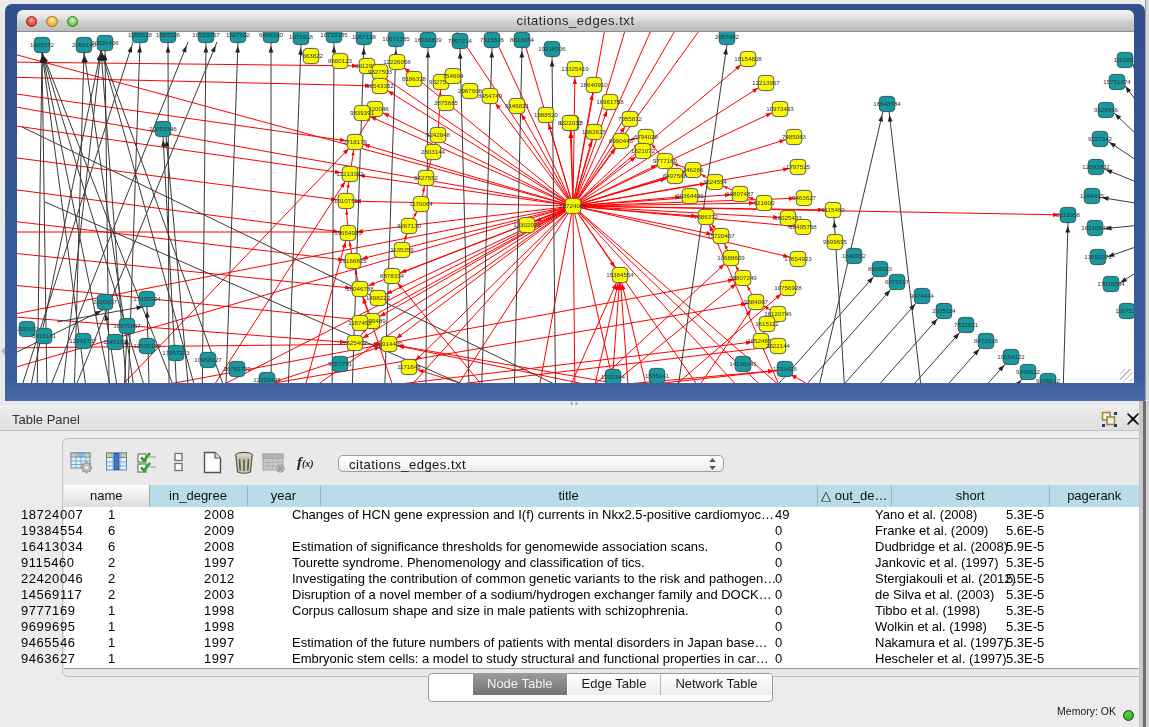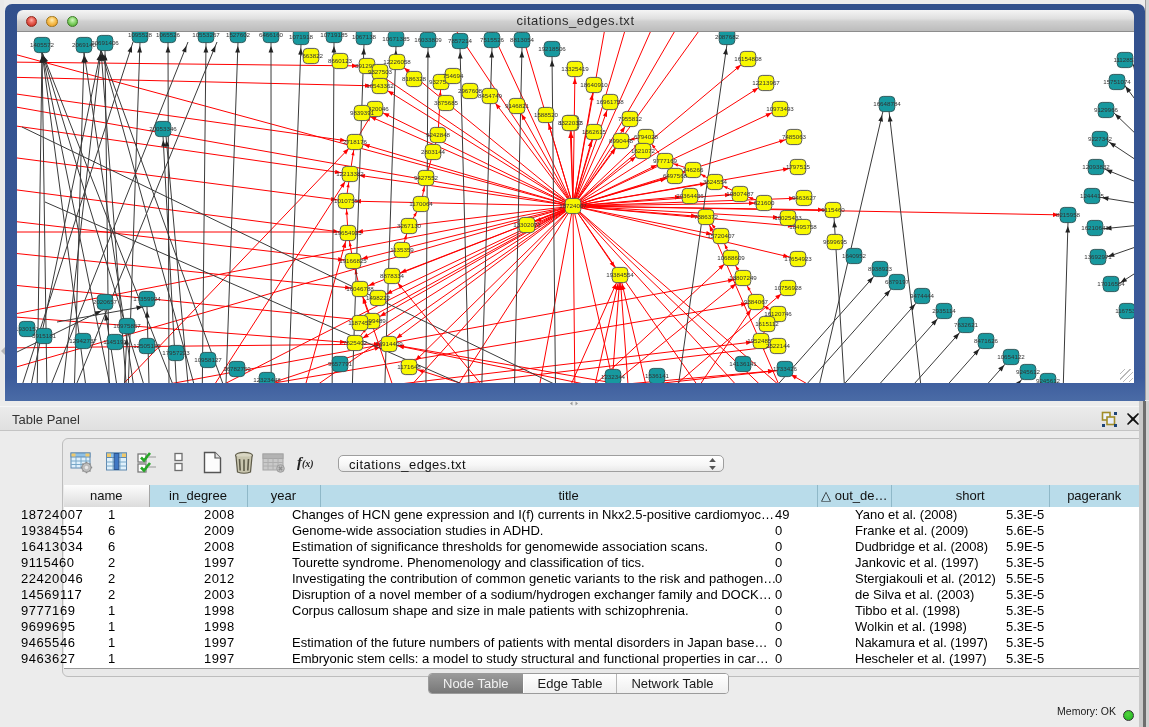--- a/index.html
+++ b/index.html
@@ -44,27 +44,27 @@
 #combo .step { position:absolute; right:6px; top:1px; }
 
 
 #thead { position:absolute; left:1px; top:46px; width:1105px; height:22px; background:#ffffff;}
 .hc { position:absolute; top:0; height:22px; background:#b9dcea; border-right:1px solid #8fb8c8; font-size:13px; color:#111; text-align:center; line-height:21px;}
 .hc.sel { background:linear-gradient(180deg,#fdfdfd,#dcdcdc); border-right:1px solid #a5a5a5;}
 #tbodybg { position:absolute; left:1px; top:68px; width:1105px; height:162px; background:#ffffff; border-bottom:1px solid #9a9a9a;}
 .trow { position:absolute; left:15px; width:1090px; height:16px; font-size:13px; color:#000; white-space:nowrap;}
 .trow span { position:absolute; top:0px; }
 .c1 { left:6px; letter-spacing:0.55px;} .c2 { left:93px; } .c3 { left:189px; letter-spacing:0.4px;} .c4 { left:277px; width:492px; overflow:hidden; }
-.c5 { left:760px; } .c6 { left:840px; } .c7 { left:991px; }
+.c5 { left:760px; } .c6 { left:860px; } .c7 { left:991px; }
 
 #vsb { position:absolute; left:1104px; top:46px; width:15px; height:184px; background:linear-gradient(90deg,#ececec,#fbfbfb 40%,#f4f4f4);}
 #vsb .thumb { position:absolute; left:4px; top:25px; width:8px; height:16px; background:#b2b2b2; border-radius:4px;}
 
 
-#tabs { position:absolute; left:428px; top:673px; height:21px; border:1px solid #9b9b9b; border-radius:4px; overflow:hidden; background:#fff;}
+#tabs { position:absolute; left:428px; top:673px; height:29px; border:1px solid #9b9b9b; border-radius:4px; overflow:hidden; background:#fff;padding-left:44px;}
 .tab { float:left; height:21px; line-height:20px; font-size:13px; padding:0 14px; color:#1a1a1a; background:linear-gradient(180deg,#ffffff,#ededed);}
 .tab.sel { background:linear-gradient(180deg,#9a9a9a,#747474); color:#f2f2f2; }
 .tab.mid { border-left:1px solid #ffffff; border-right:1px solid #b7b7b7; }
 
 #status { left:0; top:705px; width:1149px; height:22px; }
 #status .mem { position:absolute; right:33px; top:0; font-size:10.5px; color:#1a1a1a;}
 #status .led { position:absolute; right:15px; top:5px; width:11px; height:11px; border-radius:50%;
   background:radial-gradient(circle at 42% 35%, #55d33e 0%, #2fc02a 60%, #27a822 100%); border:1.5px solid #333;}
 #brsliver { left:1139px; top:401px; width:10px; height:326px; background:linear-gradient(90deg,#c9c9c9 0 4px,#6d6d6d 4px 7px,#d2d2d2 7px 10px);}
 </style></head>
@@ -833,21 +833,20 @@
     <span class="c3">2008</span>
     <span class="c4">Changes of HCN gene expression and I(f) currents in Nkx2.5-positive cardiomyoc…</span>
     <span class="c5">49</span>
     <span class="c6">Yano et al. (2008)</span>
     <span class="c7">5.3E-5</span>
   </div>
 <div class="trow" style="top:523px">
     <span class="c1">19384554</span>
     <span class="c2">6</span>
     <span class="c3">2009</span>
-    <span class="c4">Genome-wide association studies in ADHD.</span>
     <span class="c5">0</span>
     <span class="c6">Franke et al. (2009)</span>
     <span class="c7">5.6E-5</span>
   </div>
 <div class="trow" style="top:539px">
     <span class="c1">16413034</span>
     <span class="c2">6</span>
     <span class="c3">2008</span>
     <span class="c4">Estimation of significance thresholds for genomewide association scans.</span>
     <span class="c5">0</span>

